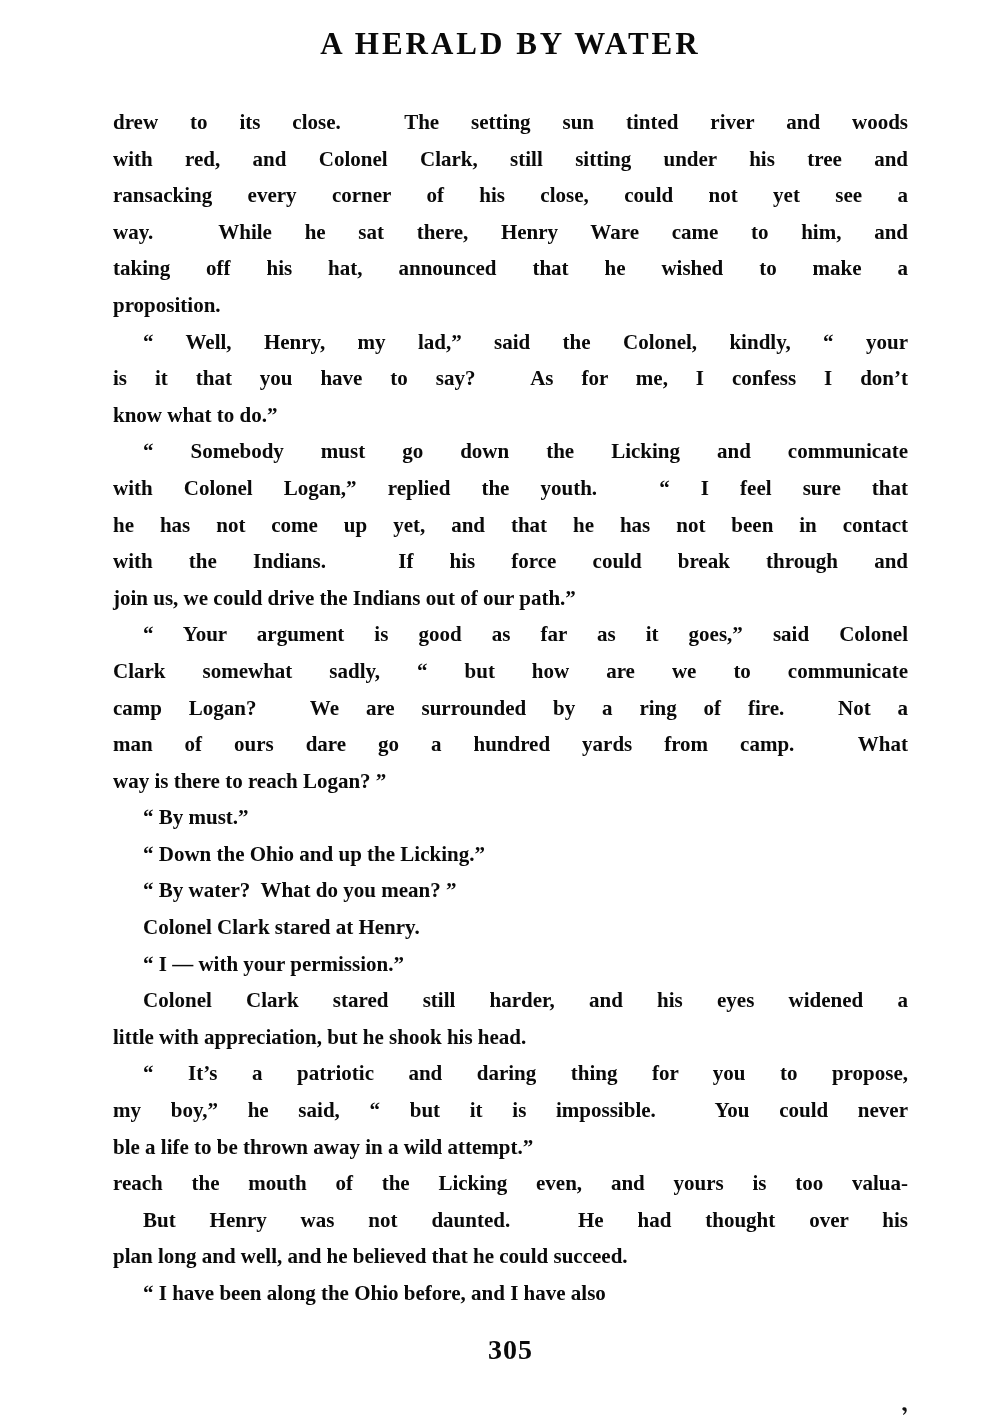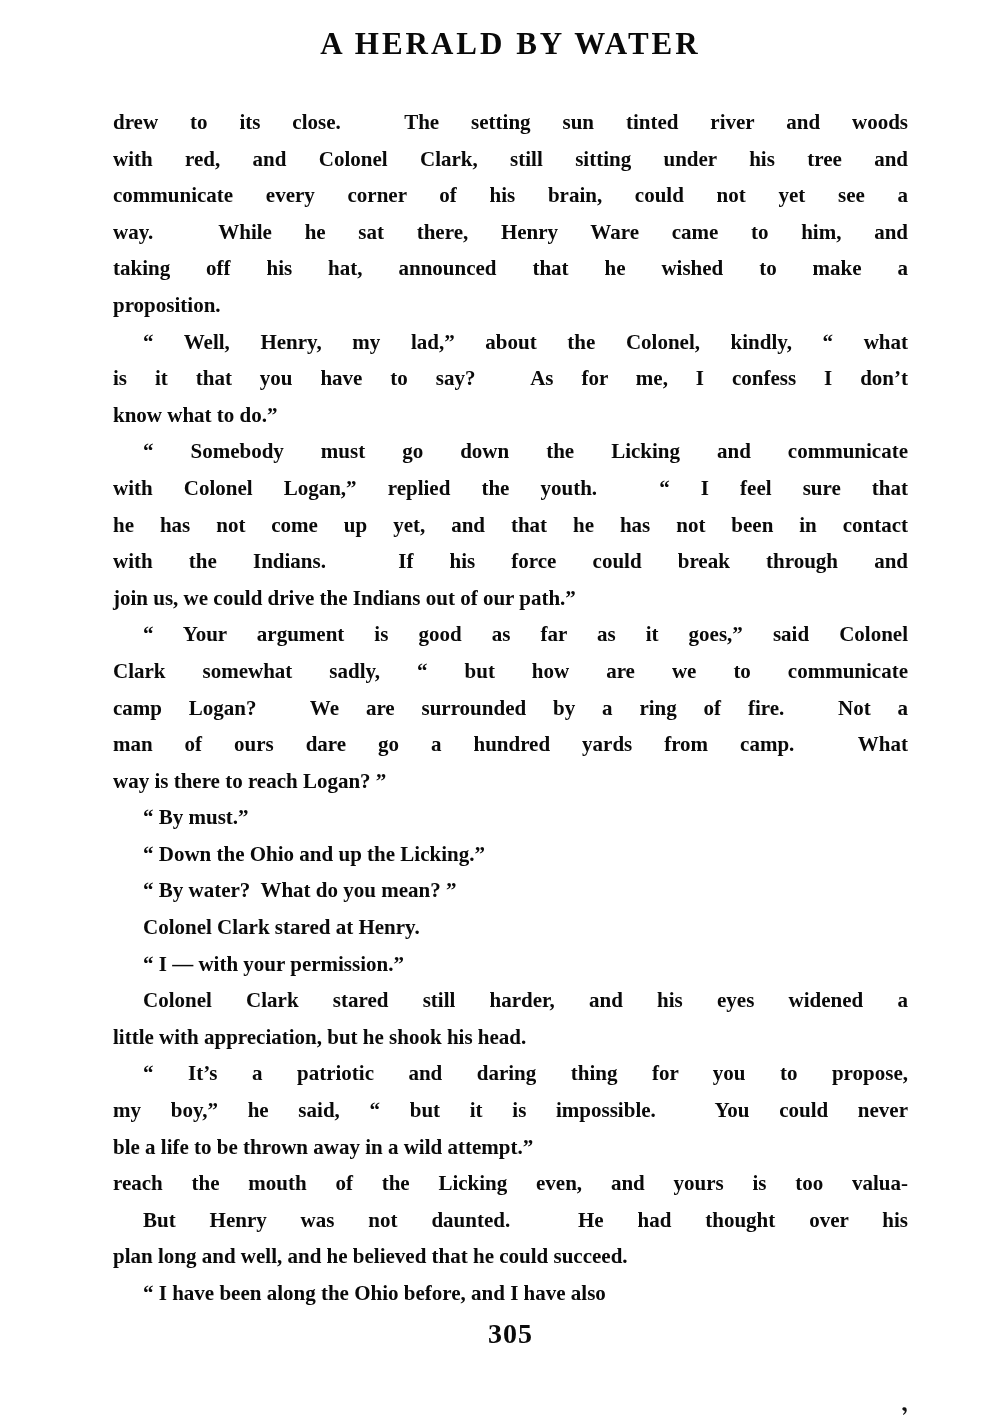--- a/index.html
+++ b/index.html
@@ -33,21 +33,21 @@
   }
   .para { margin: 0; padding: 0; }
   .line {
     text-align: justify;
     text-align-last: justify;
     white-space: pre-wrap;
   }
   .line.last { text-align-last: left; }
   .line.indent { text-indent: 30px; }
   .page-footer {
-    margin-top: 6px;
+    margin-top: 22px;
     text-align: center;
     font-size: 28px;
     letter-spacing: 1px;
   }
   .ink-speck {
     position: absolute;
     left: 900px;
     top: 1390px;
     font-size: 24px;
     transform: rotate(-15deg);
@@ -57,27 +57,27 @@
 </head>
 <body>
 
 <div class="book-page">
   <div class="running-header">A HERALD BY WATER</div>
 
   <div class="text-block">
       <div class="para">
         <div class="line">drew to its close.  The setting sun tinted river and woods</div>
         <div class="line">with red, and Colonel Clark, still sitting under his tree and</div>
-        <div class="line">communicate every corner of his brain, could not yet see a</div>
+        <div class="line">ransacking every corner of his close, could not yet see a</div>
         <div class="line">way.  While he sat there, Henry Ware came to him, and</div>
         <div class="line">taking off his hat, announced that he wished to make a</div>
         <div class="line last">proposition.</div>
       </div>
       <div class="para">
-        <div class="line indent">“ Well, Henry, my lad,” about the Colonel, kindly, “ what</div>
+        <div class="line indent">“ Well, Henry, my lad,” said the Colonel, kindly, “ your</div>
         <div class="line">is it that you have to say?  As for me, I confess I don’t</div>
         <div class="line last">know what to do.”</div>
       </div>
       <div class="para">
         <div class="line indent">“ Somebody must go down the Licking and communicate</div>
         <div class="line">with Colonel Logan,” replied the youth.  “ I feel sure that</div>
         <div class="line">he has not come up yet, and that he has not been in contact</div>
         <div class="line">with the Indians.  If his force could break through and</div>
         <div class="line last">join us, we could drive the Indians out of our path.”</div>
       </div>

